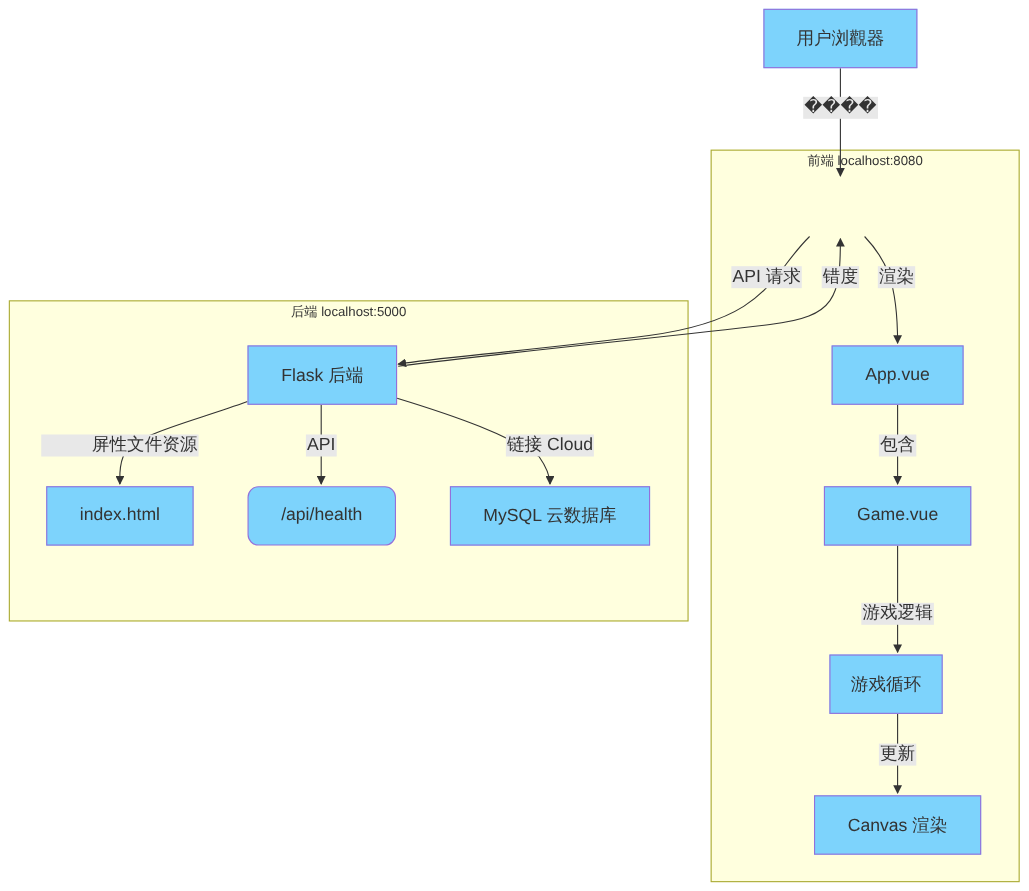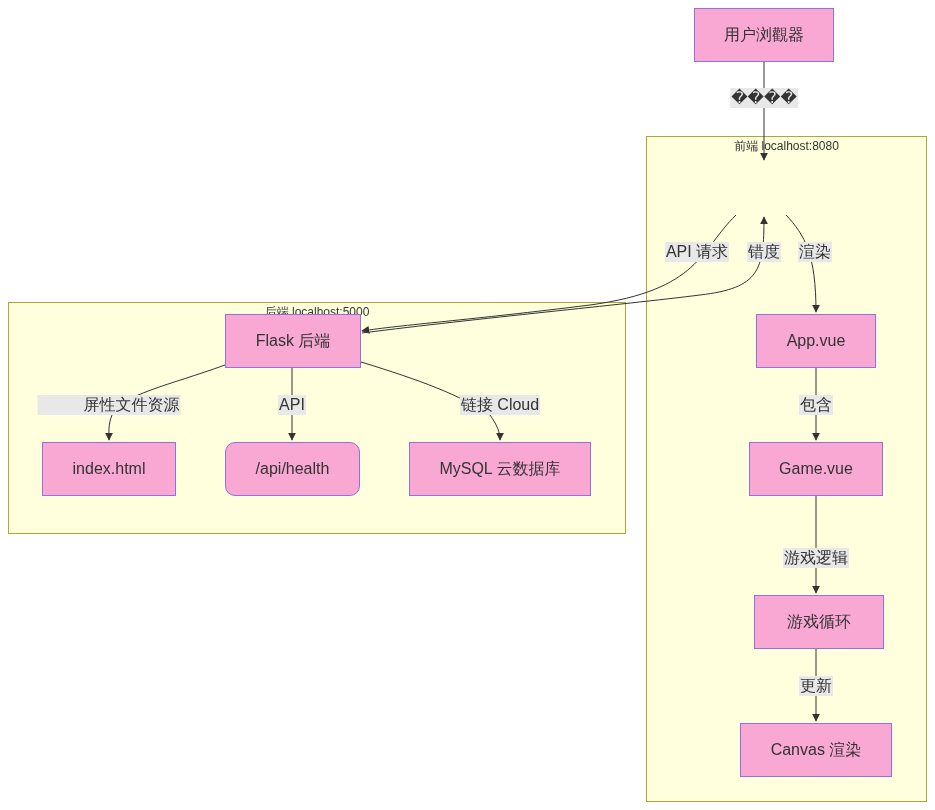--- a/index.html
+++ b/index.html
@@ -1,35 +1,35 @@
 <!DOCTYPE html>
 <html><head>
 <meta charset="utf-8">
 <style>
   html, body { margin: 0; padding: 0; background: #ffffff; }
   body { width: 935px; height: 810px; position: relative; overflow: hidden;
          font-family: "Liberation Sans", "DejaVu Sans", sans-serif; color: #333333; }
   #diagram { position: absolute; left: 0; top: 0; width: 935px; height: 810px; }
   .cluster { position: absolute; background: #ffffde; border: 1px solid #aaaa33; box-sizing: border-box; }
   .cluster-title { position: absolute; top: 1px; left: 0; right: 0; text-align: center; font-size: 12px; color: #333; }
-  .node { position: absolute; background: #f9a8d4; border: 1px solid #9370db; box-sizing: border-box;
+  .node { position: absolute; background: #7dd3fc; border: 1px solid #9370db; box-sizing: border-box;
           display: flex; align-items: center; justify-content: center; font-size: 16px; color: #333; }
   .edge-label { position: absolute; background: #e8e8e8; font-size: 16px; color: #333;
                 padding: 0 1px; line-height: 20px; white-space: nowrap; transform: translate(-50%, -50%); }
   svg#edges { position: absolute; left: 0; top: 0; }
 </style>
 </head>
 <body>
 
 <div id="diagram">
 
   <div class="cluster" style="left:646px;top:136px;width:281px;height:666px;">
     <div class="cluster-title">前端 localhost:8080</div>
   </div>
-  <div class="cluster" style="left:8px;top:302px;width:618px;height:232px;">
+  <div class="cluster" style="left:8px;top:273px;width:618px;height:292px;">
     <div class="cluster-title">后端 localhost:5000</div>
   </div>
 
   <svg id="edges" width="935" height="810">
     <defs>
       <marker id="arrow" viewBox="0 0 10 10" refX="9" refY="5" markerWidth="8" markerHeight="8" orient="auto">
         <path d="M0,0 L10,5 L0,10 z" fill="#333333"></path>
       </marker>
     </defs>
     <path d="M764,62 L764,160" stroke="#333" stroke-width="1" fill="none" marker-end="url(#arrow)"></path>
@@ -46,21 +46,21 @@
 
   <div class="node" style="left:694px;top:8px;width:140px;height:54px;">
       <span>用户浏觀器</span>
     </div>
   <div class="node" style="left:756px;top:314px;width:120px;height:54px;">
       <span>App.vue</span>
     </div>
   <div class="node" style="left:749px;top:442px;width:134px;height:54px;">
       <span>Game.vue</span>
     </div>
-  <div class="node" style="left:754px;top:595px;width:130px;height:54px;text-align:right;">
+  <div class="node" style="left:754px;top:595px;width:103px;height:54px;text-align:right;">
       <span>游戏循环</span>
     </div>
   <div class="node" style="left:740px;top:723px;width:152px;height:54px;">
       <span>Canvas 渲染</span>
     </div>
   <div class="node" style="left:225px;top:314px;width:136px;height:54px;">
       <span>Flask 后端</span>
     </div>
   <div class="node" style="left:42px;top:442px;width:134px;height:54px;">
       <span>index.html</span>

